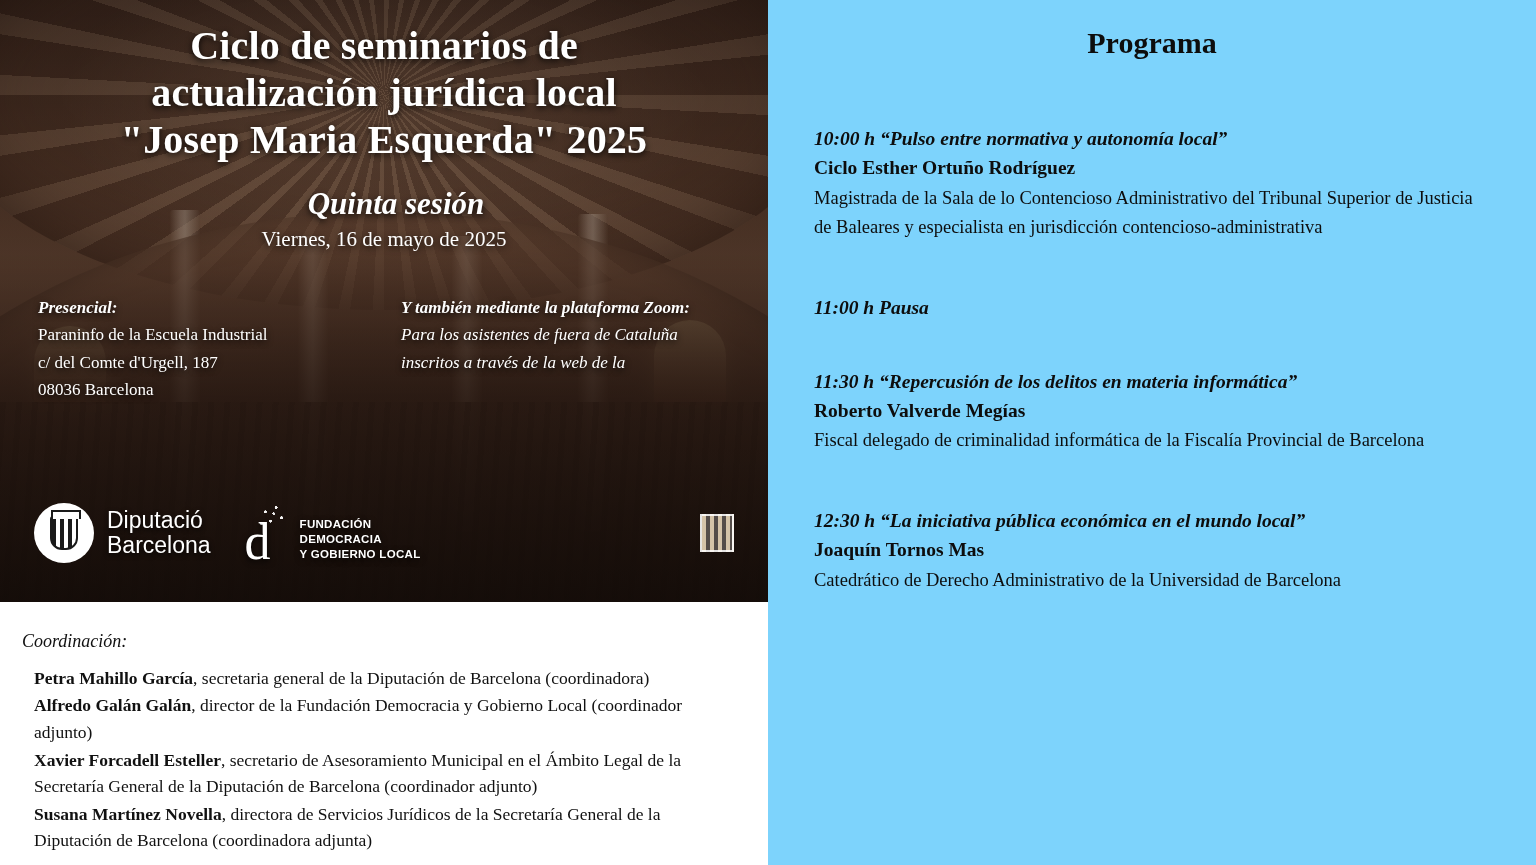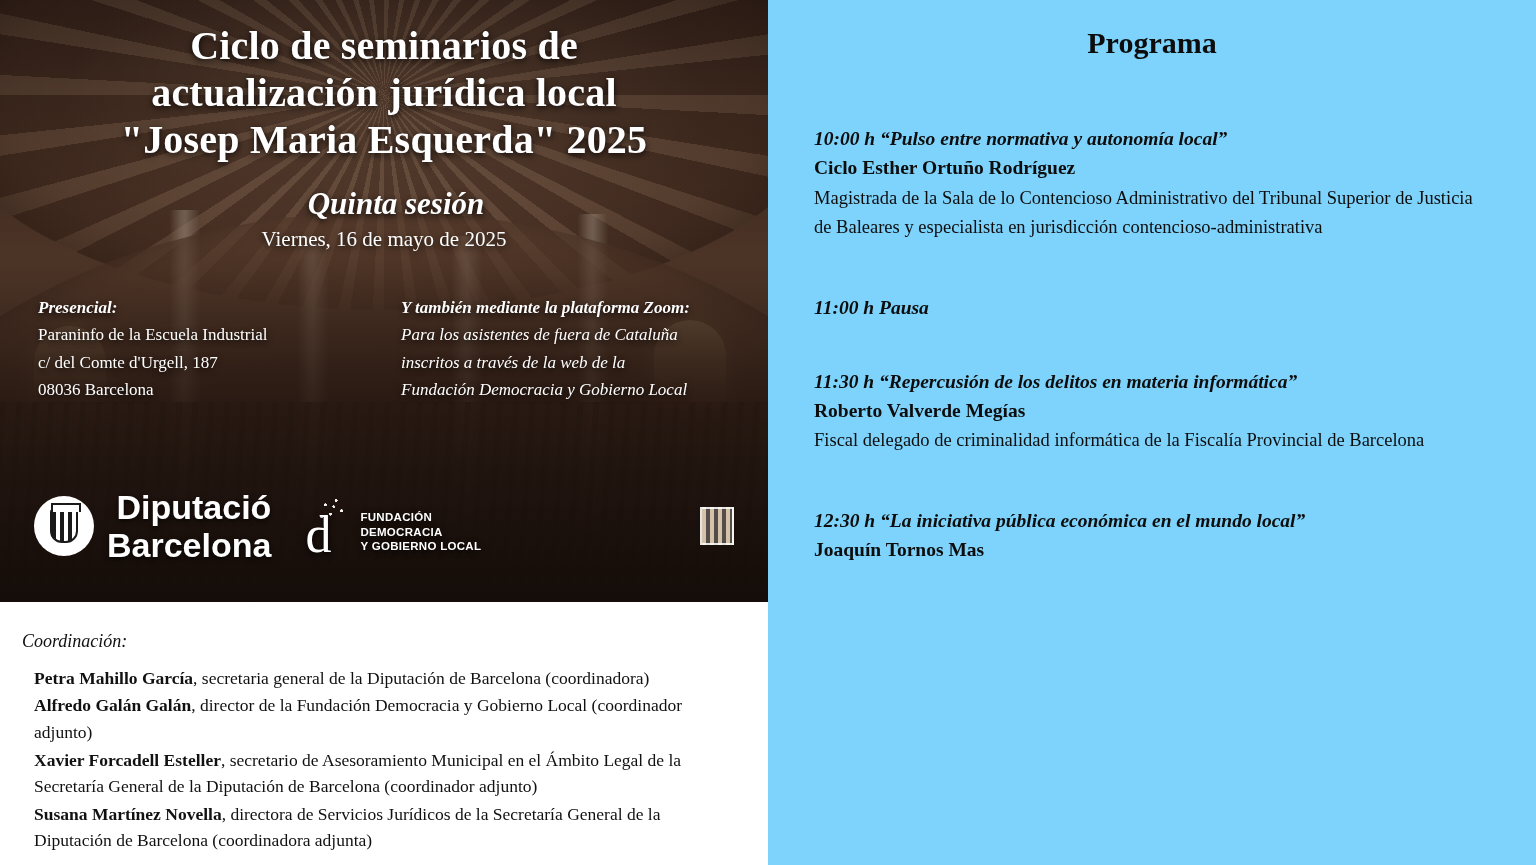--- a/index.html
+++ b/index.html
@@ -186,25 +186,24 @@
     content: "";
     position: absolute;
     left: 17px; top: 7px;
     width: 26px; height: 7px;
     border: 2px solid #1a1a1a;
     border-bottom: none;
     background: #ffffff;
   }
   .logo-dib .txt {
     font-family: "Liberation Sans", sans-serif;
-    font-weight: bold;
-    font-size: 34px;
+    font-weight: normal;
+    font-size: 23px;
     line-height: 1.12;
     text-shadow: 0 2px 5px rgba(0,0,0,0.8);
-    text-align: right;
   }
   .logo-fdgl {
     display: flex;
     align-items: flex-end;
     gap: 9px;
   }
   .logo-fdgl .mark {
     position: relative;
     width: 46px; height: 62px;
     flex: none;
@@ -347,21 +346,20 @@
           <div class="venue-col">
             <span class="venue-head">Presencial:</span>
             <span class="venue-line">Paraninfo de la Escuela Industrial</span>
             <span class="venue-line">c/ del Comte d'Urgell, 187</span>
             <span class="venue-line">08036 Barcelona</span>
           </div>
           <div class="venue-col zoom">
             <span class="venue-head">Y también mediante la plataforma Zoom:</span>
             <span class="venue-line">Para los asistentes de fuera de Cataluña</span>
             <span class="venue-line">inscritos a través de la web de la</span>
-            <span class="venue-line">Fundación Democracia y Gobierno Local</span>
           </div>
         </div>
 
         <div class="logos">
 
           <div class="logo-dib">
             <div class="shield"></div>
             <div class="txt">
               <div>Diputació</div>
               <div>Barcelona</div>
@@ -423,16 +421,17 @@
 
     <div class="slot">
       <div class="slot-head">11:30 h “Repercusión de los delitos en materia informática”</div>
       <div class="slot-speaker">Roberto Valverde Megías</div>
       <div class="slot-desc">Fiscal delegado de criminalidad informática de la Fiscalía Provincial de Barcelona</div>
     </div>
 
     <div class="slot">
       <div class="slot-head">12:30 h “La iniciativa pública económica en el mundo local”</div>
       <div class="slot-speaker">Joaquín Tornos Mas</div>
+      <div class="slot-desc">Catedrático de Derecho Administrativo de la Universidad de Barcelona</div>
     </div>
   </div>
 
 </div>
 
 </body></html>

